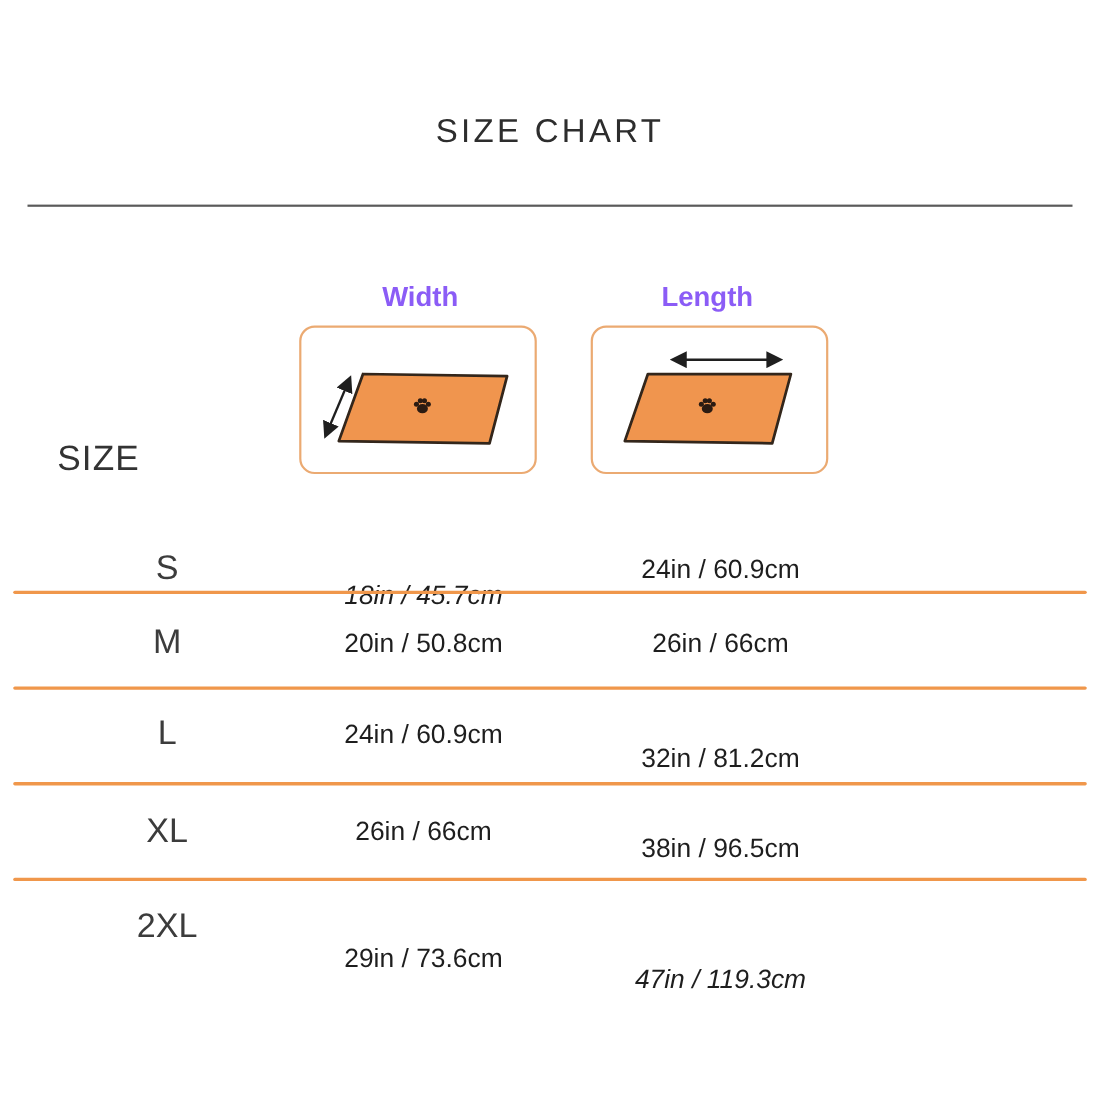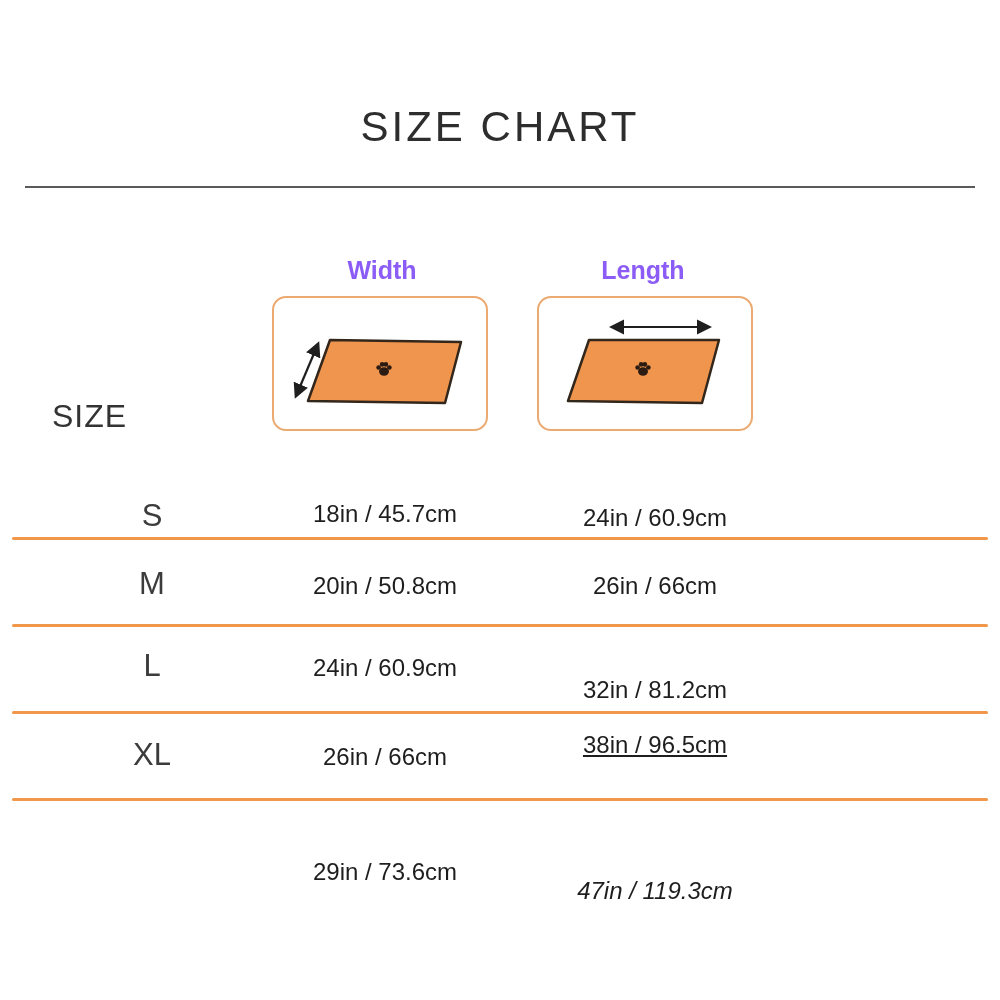--- a/index.html
+++ b/index.html
@@ -6,21 +6,21 @@
   .canvas{
     position:relative;
     width:1000px;height:1000px;
     background:#ffffff;
     font-family:"Liberation Sans", sans-serif;
     overflow:hidden;
   }
   .page-title{
     position:absolute;top:103px;left:0;width:1000px;
     text-align:center;
-    font-size:42px;font-weight:400;letter-spacing:3px;
+    font-size:30px;font-weight:400;letter-spacing:3px;
     color:#2d2d2d;
   }
   .title-rule{
     position:absolute;top:186px;left:25px;width:950px;height:2px;
     background:#5a5a5a;
   }
   .col-header{
     position:absolute;top:256px;width:200px;
     text-align:center;
     font-size:25px;font-weight:700;color:#8b5cf6;
@@ -98,35 +98,36 @@
         <circle cx="1.9" cy="-4.6" r="2.3"></circle>
         <circle cx="5.4" cy="-1.5" r="2.3"></circle>
       </g>
       <line x1="73" y1="29" x2="170" y2="29" stroke="#1f1f1f" stroke-width="2.2" marker-start="url(#ah2)" marker-end="url(#ah2)"></line>
     </svg>
   </div>
 
   <div class="size-col-label">SIZE</div>
 
   <div class="row-cell cell-size" style="top:496px;">S</div>
-  <div class="row-cell cell-width" style="top:494px;">18in / 45.7cm</div>
+  <div class="row-cell cell-width" style="top:522px;font-style:italic;">18in / 45.7cm</div>
   <div class="row-cell cell-length" style="top:498px;">24in / 60.9cm</div>
   <div class="sep" style="top:537px;"></div>
 
   <div class="row-cell cell-size" style="top:564px;">M</div>
   <div class="row-cell cell-width" style="top:566px;">20in / 50.8cm</div>
   <div class="row-cell cell-length" style="top:566px;">26in / 66cm</div>
   <div class="sep" style="top:624px;"></div>
 
   <div class="row-cell cell-size" style="top:646px;">L</div>
   <div class="row-cell cell-width" style="top:648px;">24in / 60.9cm</div>
   <div class="row-cell cell-length" style="top:648px;margin-top:22px;">32in / 81.2cm</div>
   <div class="sep" style="top:711px;"></div>
 
   <div class="row-cell cell-size" style="top:735px;">XL</div>
   <div class="row-cell cell-width" style="top:737px;">26in / 66cm</div>
-  <div class="row-cell cell-length" style="top:725px;text-decoration:underline;">38in / 96.5cm</div>
+  <div class="row-cell cell-length" style="top:752px;">38in / 96.5cm</div>
   <div class="sep" style="top:798px;"></div>
 
+  <div class="row-cell cell-size" style="top:822px;">2XL</div>
   <div class="row-cell cell-width" style="top:852px;">29in / 73.6cm</div>
   <div class="row-cell cell-length" style="top:871px;font-style:italic;">47in / 119.3cm</div>
 
 </div>
 
 </body></html>

